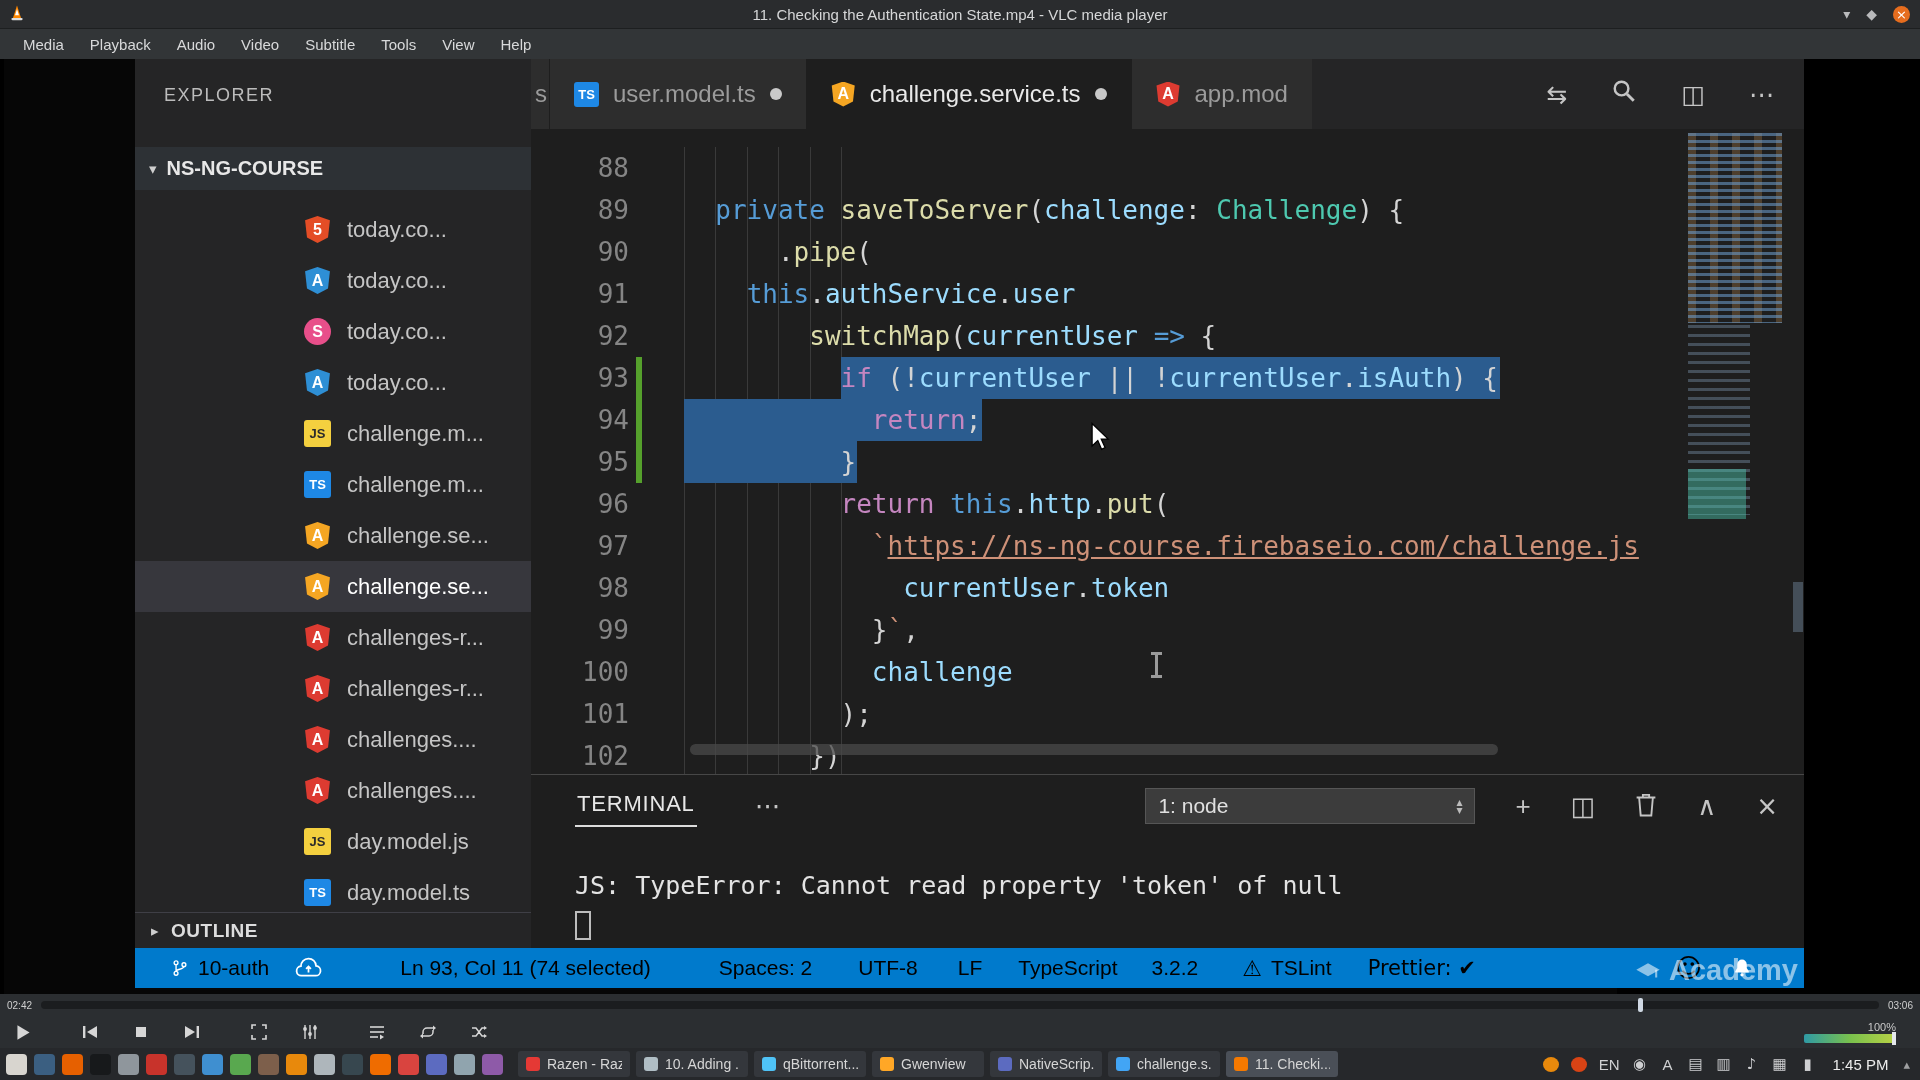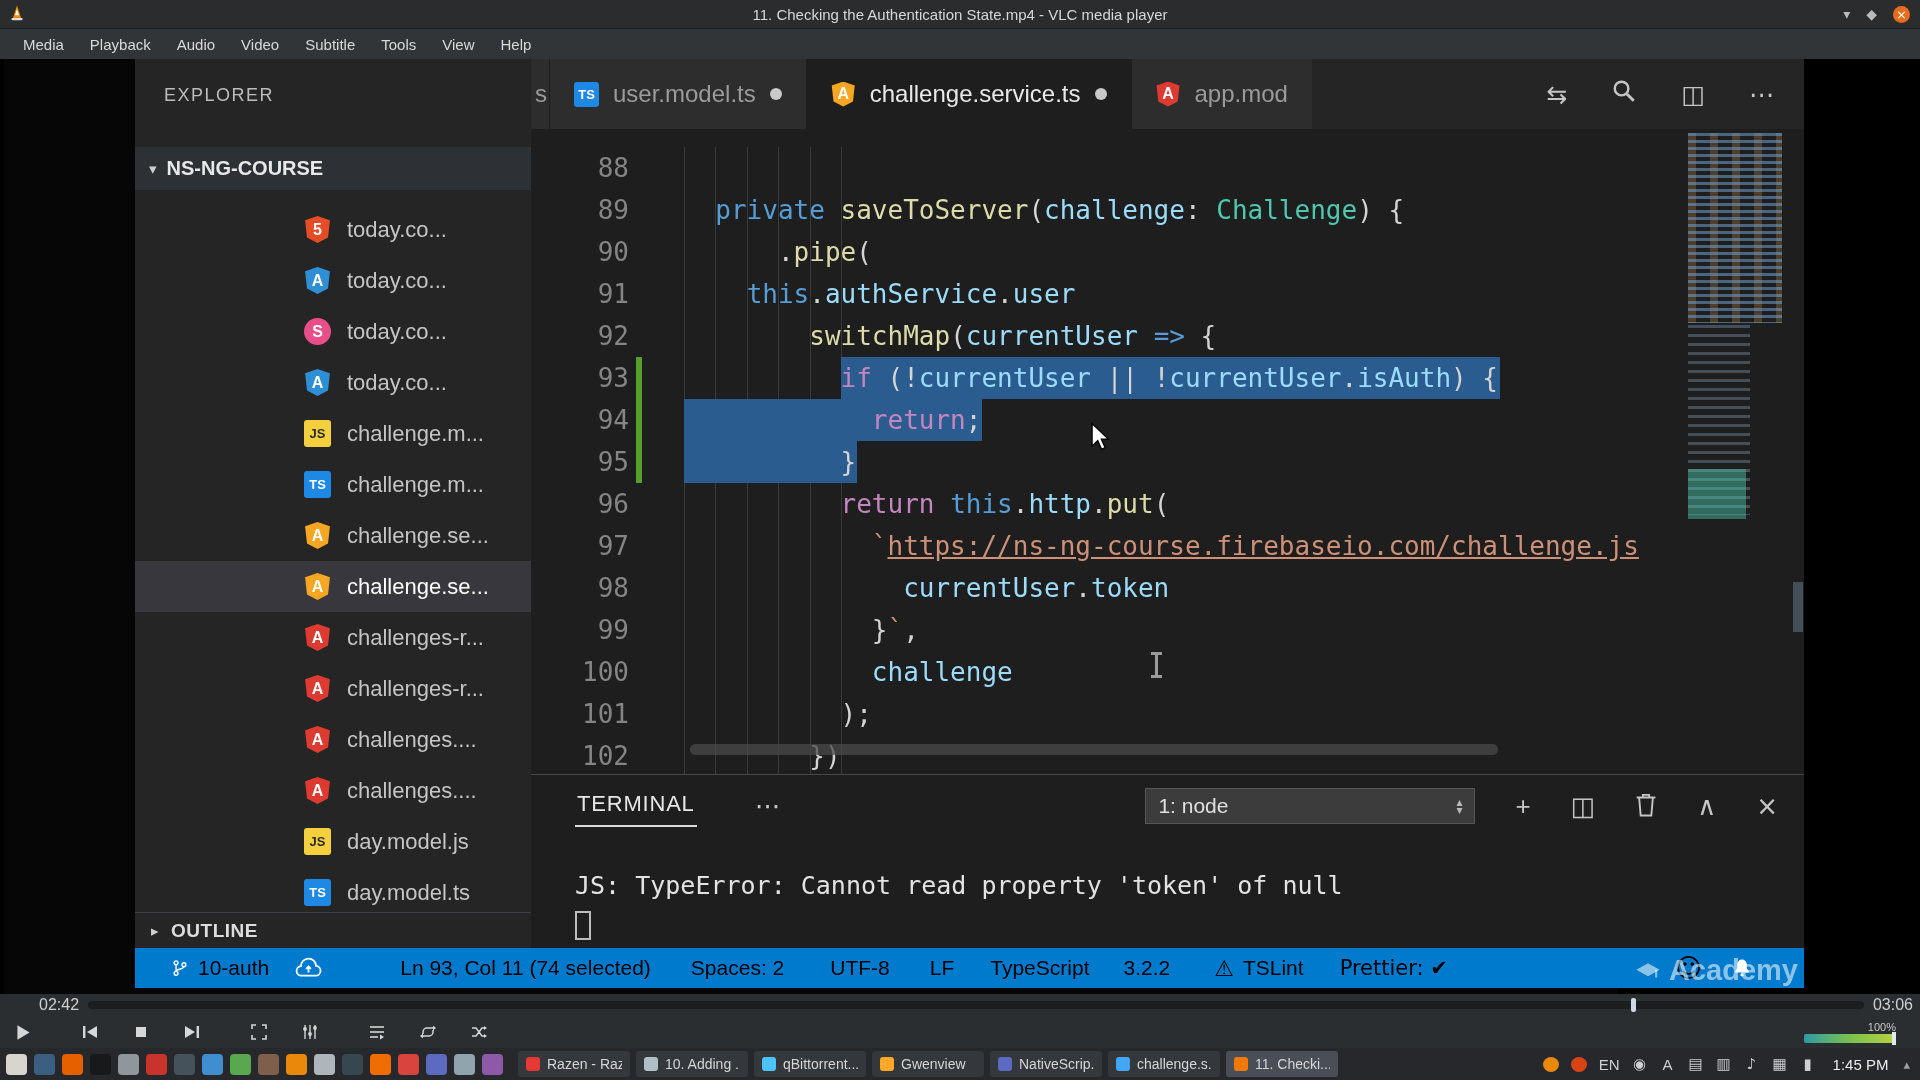--- a/index.html
+++ b/index.html
@@ -106,36 +106,36 @@
     font-size:25px;color:#e3e3e3;white-space:pre;}
   .term-cursor{position:absolute;left:44px;top:136px;width:16px;height:29px;border:2px solid #bdbdbd;}
 
   
   .statusbar{position:absolute;left:0;right:0;bottom:0;height:40px;background:#007acc;color:#000000;
     display:flex;align-items:center;font-size:21px;white-space:nowrap;}
   .sb{display:flex;align-items:center;gap:9px;}
   .sb-branch{margin-left:36px;}
   .sb-sync{margin-left:26px;}
   .sb-pos{margin-left:78px;}
-  .sb-ind{margin-left:40px;}
+  .sb-ind{margin-left:68px;}
   .sb-enc{margin-left:46px;}
   .sb-eol{margin-left:40px;}
   .sb-lang{margin-left:36px;}
   .sb-ver{margin-left:34px;}
   .sb-lint{margin-left:44px;}
   .sb-fmt{margin-left:36px;}
   .sb-smiley{margin-left:auto;font-size:26px;}
   .sb-bell{margin-left:30px;margin-right:52px;}
   .warn{font-size:22px;}
   .watermark{position:absolute;right:6px;bottom:1px;display:flex;align-items:center;gap:8px;
     color:rgba(255,255,255,.55);font-size:29px;font-weight:bold;z-index:5;pointer-events:none;}
 
   
   .player-bottom{position:absolute;top:994px;left:0;right:0;height:54px;background:#2b2e31;}
-  .seekrow{display:flex;align-items:center;height:22px;padding:0 7px;color:#cfcfcf;font-size:16px;gap:9px;margin-left:32px;}
+  .seekrow{display:flex;align-items:center;height:22px;padding:0 7px;color:#cfcfcf;font-size:10px;gap:9px;}
   .seek-track{flex:1;height:8px;background:#1b1d1f;border-radius:4px;position:relative;overflow:visible;}
   .seek-fill{height:8px;background:#5f82a5;border-radius:4px 0 0 4px;}
   .seek-handle{position:absolute;top:-3px;width:5px;height:14px;background:#cfd8e3;border-radius:2px;}
   .controls{display:flex;align-items:center;height:32px;padding:0 10px;gap:25px;}
   .ctl{width:26px;height:26px;display:flex;align-items:center;justify-content:center;}
   .ctl svg{display:block;}
   .gap-l{margin-left:16px;}
   .volume{margin-left:auto;display:flex;flex-direction:column;align-items:flex-end;gap:1px;padding-right:14px;}
   .vol-label{font-size:11px;color:#c9c9c9;}
   .vol-track{width:92px;height:9px;border-radius:2px;background:linear-gradient(90deg,#2f9aa5,#79c14d,#b9d245);position:relative;}

